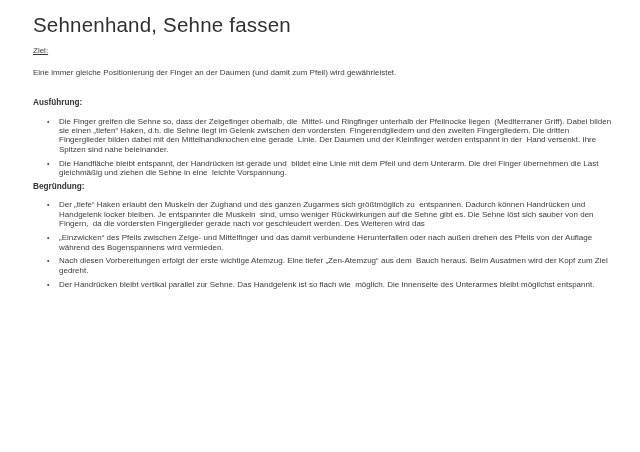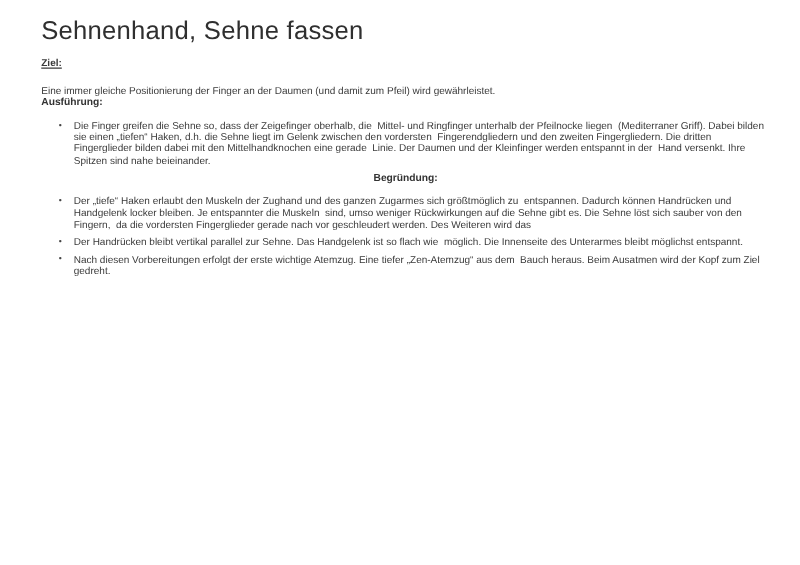--- a/index.html
+++ b/index.html
@@ -20,36 +20,35 @@
     color: #2f2f2f;
     letter-spacing: 0.2px;
     margin: 0;
     line-height: 1.1;
   }
   .ziel-heading {
     margin-top: 9px;
     font-size: 8px;
     text-decoration: underline;
     line-height: 1.15;
-    font-weight: bold;
   }
   .ziel-text {
     margin-top: 13px;
     font-size: 8px;
     line-height: 9.4px;
     white-space: pre-wrap;
   }
   .section-heading {
     font-size: 8.2px;
     font-weight: 700;
     color: #333333;
     line-height: 1.15;
   }
-  .heading-ausfuehrung { }
-  .heading-begruendung { margin-top: 0; text-align: center; }
+  .heading-ausfuehrung { margin-top: 21px; }
+  .heading-begruendung { margin-top: 0; }
   ul.bullet-list {
     list-style: none;
     margin: 9px 0 0 0;
     padding: 0 0 0 14px;
   }
   ul.bullet-list li {
     display: flex;
     align-items: flex-start;
     margin: 0 0 4.5px 0;
   }
@@ -79,32 +78,40 @@
 
   <div class="ziel-text">Eine immer gleiche Positionierung der Finger an der Daumen (und damit zum Pfeil) wird gewährleistet.</div>
 
   <div class="section-heading heading-ausfuehrung">Ausführung:</div>
 
   <ul class="bullet-list">
     <li>
       <span class="bullet-marker">•</span>
       <span class="bullet-text">Die Finger greifen die Sehne so, dass der Zeigefinger oberhalb, die  Mittel- und Ringfinger unterhalb der Pfeilnocke liegen  (Mediterraner Griff). Dabei bilden sie einen „tiefen“ Haken, d.h. die Sehne liegt im Gelenk zwischen den vordersten  Fingerendgliedern und den zweiten Fingergliedern. Die dritten  Fingerglieder bilden dabei mit den Mittelhandknochen eine gerade  Linie. Der Daumen und der Kleinfinger werden entspannt in der  Hand versenkt. Ihre Spitzen sind nahe beieinander.</span>
     </li>
+    <li>
+      <span class="bullet-marker">•</span>
+      <span class="bullet-text">Die Handfläche bleibt entspannt, der Handrücken ist gerade und  bildet eine Linie mit dem Pfeil und dem Unterarm. Die drei Finger übernehmen die Last gleichmäßig und ziehen die Sehne in eine  leichte Vorspannung.</span>
+    </li>
   </ul>
 
   <div class="section-heading heading-begruendung">Begründung:</div>
 
   <ul class="bullet-list">
     <li>
       <span class="bullet-marker">•</span>
       <span class="bullet-text">Der „tiefe“ Haken erlaubt den Muskeln der Zughand und des ganzen Zugarmes sich größtmöglich zu  entspannen. Dadurch können Handrücken und Handgelenk locker bleiben. Je entspannter die Muskeln  sind, umso weniger Rückwirkungen auf die Sehne gibt es. Die Sehne löst sich sauber von den Fingern,  da die vordersten Fingerglieder gerade nach vor geschleudert werden. Des Weiteren wird das</span>
     </li>
     <li>
       <span class="bullet-marker">•</span>
-      <span class="bullet-text">Der Handrücken bleibt vertikal parallel zur Sehne. Das Handgelenk ist so flach wie  möglich. Die Innenseite des Unterarmes bleibt möglichst entspannt.</span>
+      <span class="bullet-text">„Einzwicken“ des Pfeils zwischen Zeige- und Mittelfinger und das damit verbundene Herunterfallen oder nach außen drehen des Pfeils von der Auflage während des Bogenspannens wird vermieden.</span>
     </li>
     <li>
       <span class="bullet-marker">•</span>
       <span class="bullet-text">Nach diesen Vorbereitungen erfolgt der erste wichtige Atemzug. Eine tiefer „Zen-Atemzug“ aus dem  Bauch heraus. Beim Ausatmen wird der Kopf zum Ziel gedreht.</span>
+    </li>
+    <li>
+      <span class="bullet-marker">•</span>
+      <span class="bullet-text">Der Handrücken bleibt vertikal parallel zur Sehne. Das Handgelenk ist so flach wie  möglich. Die Innenseite des Unterarmes bleibt möglichst entspannt.</span>
     </li>
   </ul>
 
 </div>
 
 </body></html>

